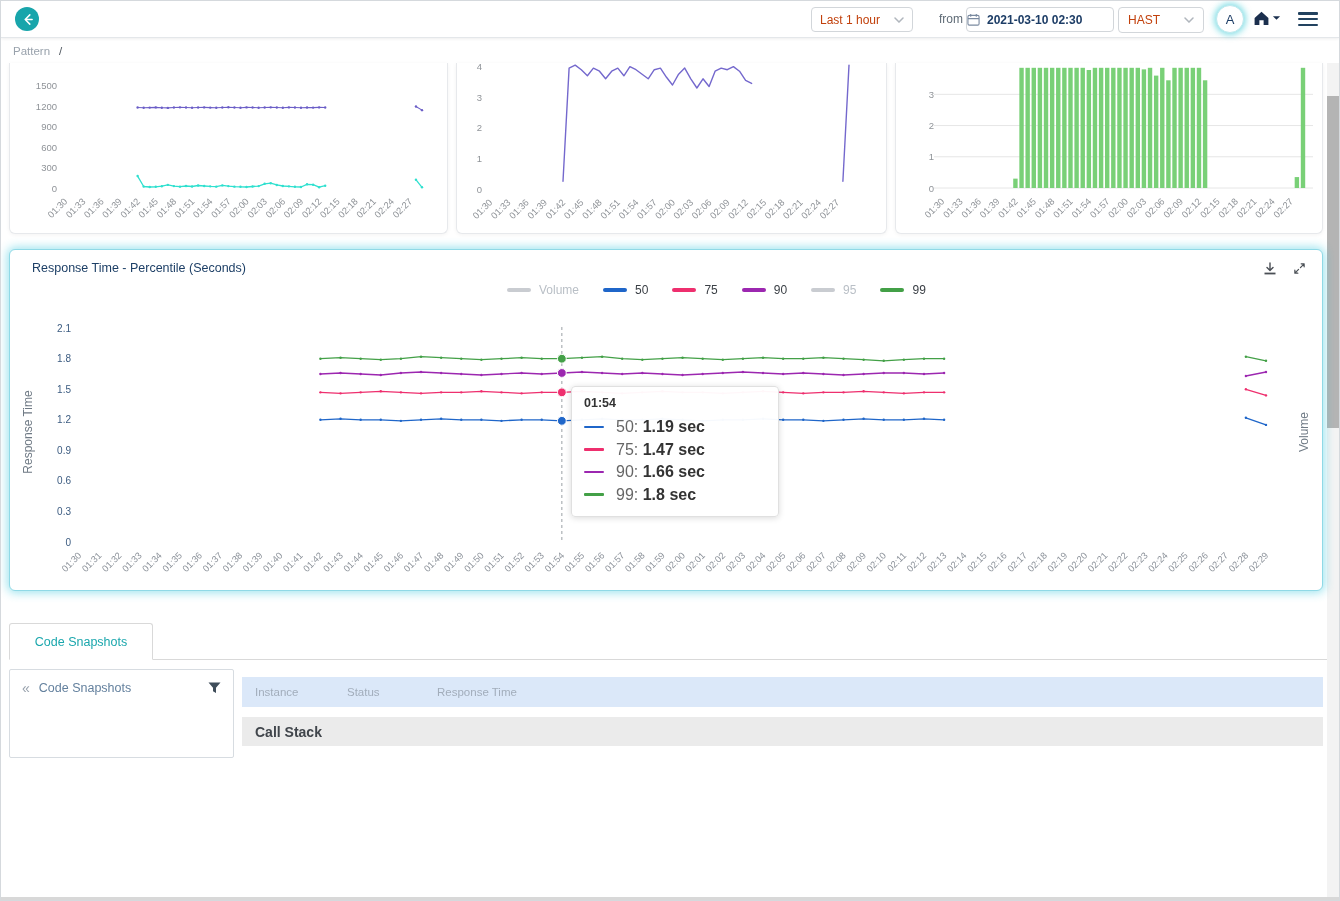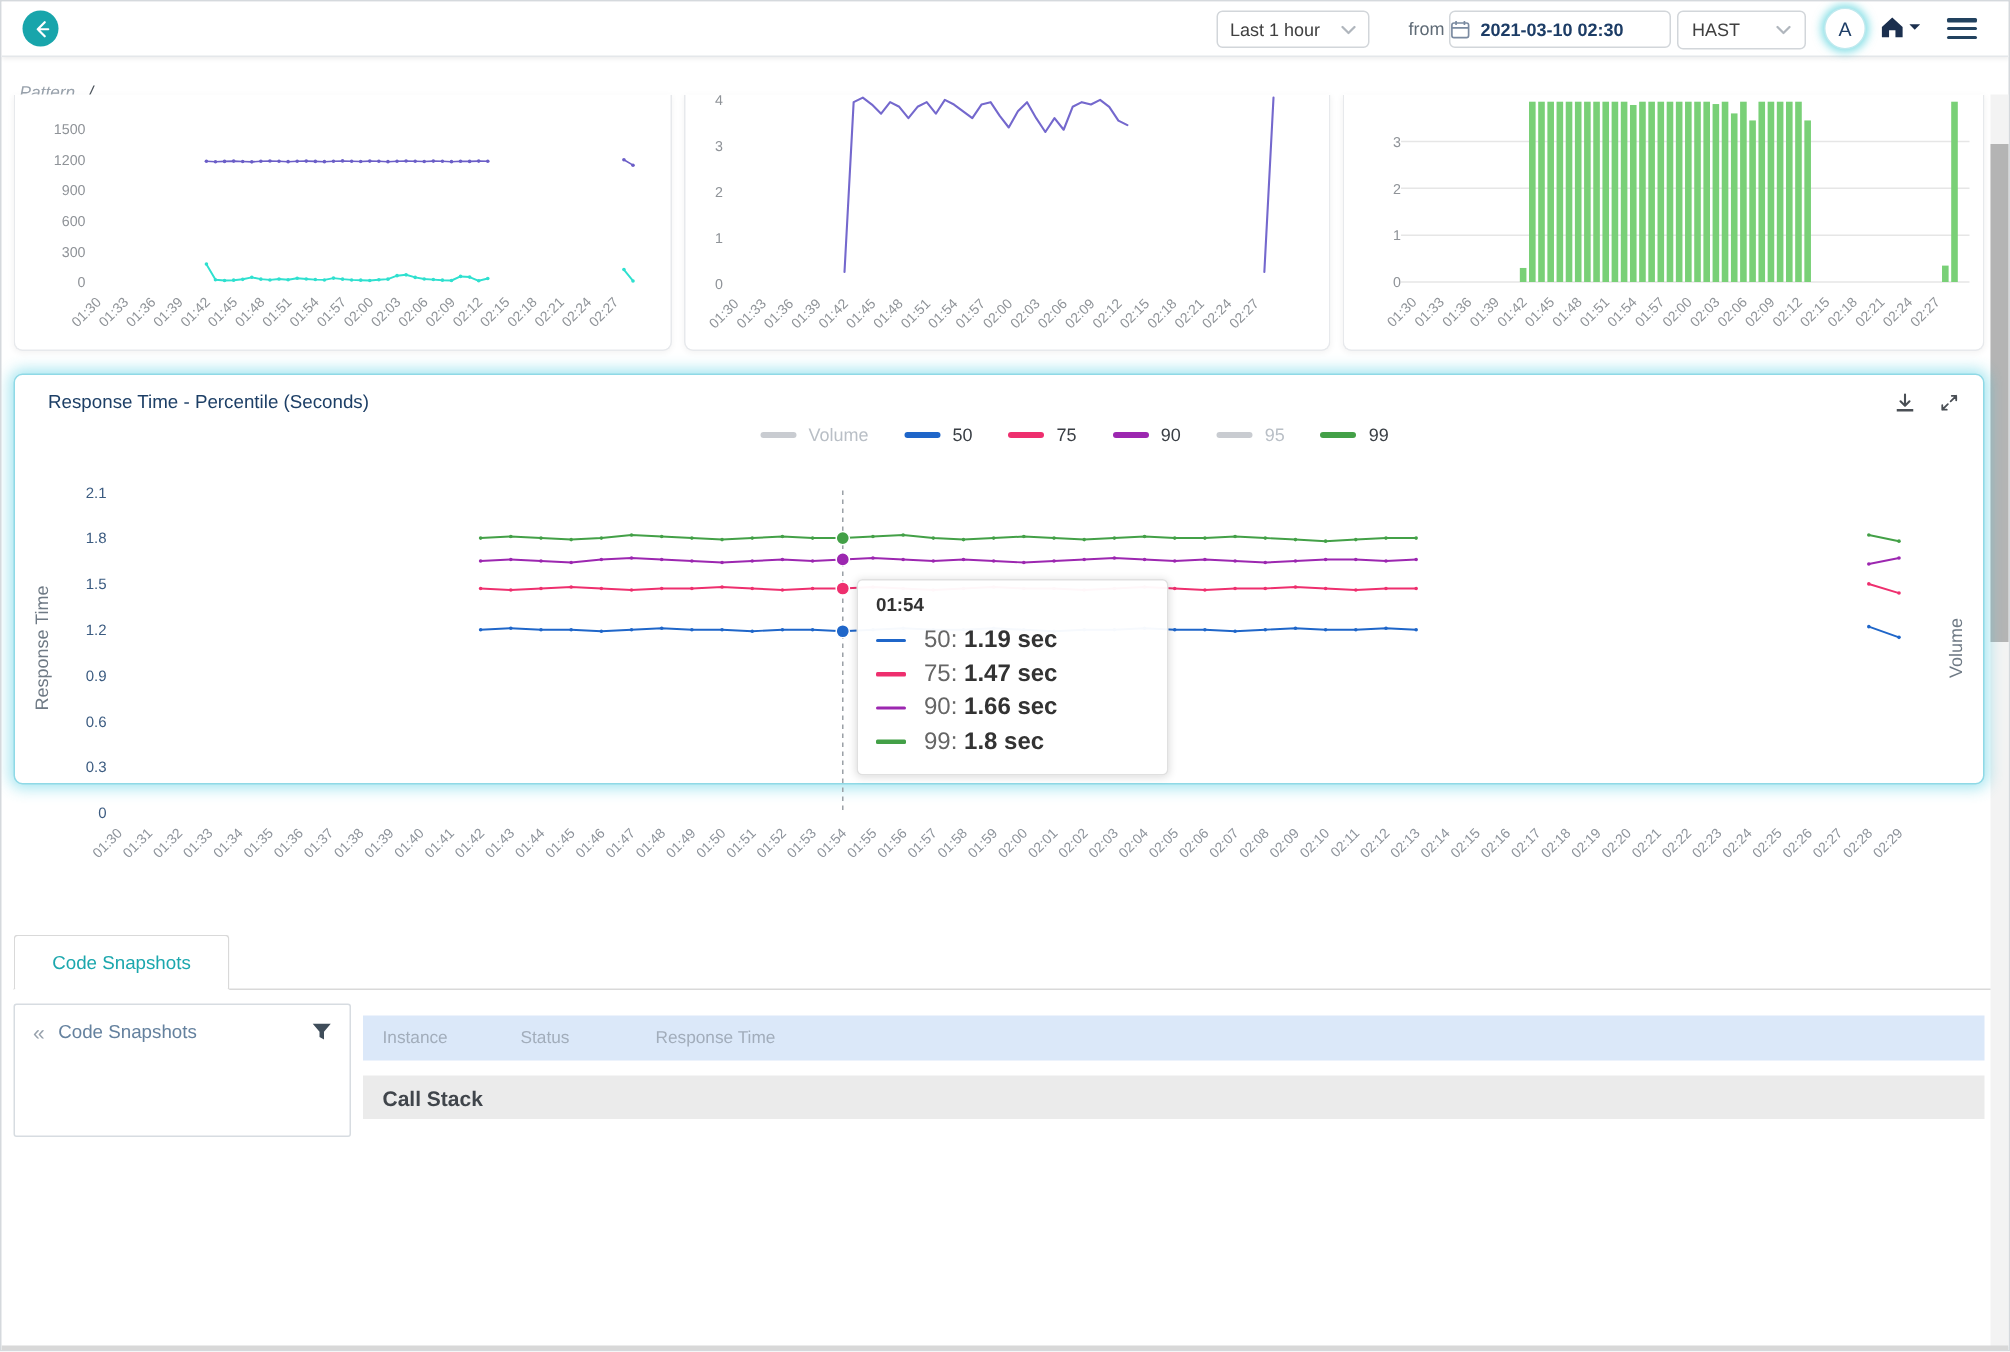--- a/index.html
+++ b/index.html
@@ -7,47 +7,47 @@
   #app { position:relative; width:1340px; height:901px; background:#fff;
          border:1px solid #d5d9dd; overflow:hidden; }
 
   
   .header { position:absolute; left:0; top:0; width:100%; height:37px; background:#fff;
             border-bottom:1px solid #e4e7ea; box-shadow:0 1px 3px rgba(0,0,0,.07); z-index:30; }
   .back-btn { position:absolute; left:14px; top:6px; width:24px; height:24px; border-radius:50%;
               background:#18a5ab; border:none; cursor:pointer; display:flex; align-items:center; justify-content:center; }
   .page-title { position:absolute; left:47px; top:0; line-height:36px; font-size:13px; font-weight:bold; color:#14335d; }
   .hctl { position:absolute; top:6px; height:25px; border:1px solid #d2d6da; border-radius:4px; background:#fff;
-          display:flex; align-items:center; font-size:12px; color:#404040; cursor:pointer; }
+          display:flex; align-items:center; font-size:12px; color:#c2410c; cursor:pointer; }
   .hctl .chev { margin-left:auto; }
   .sel-range { left:810px; width:102px; padding:0 8px; }
   .from-label { position:absolute; left:938px; top:0; line-height:37px; font-size:12px; color:#5f6b76; }
   .date-box { left:965px; width:148px; padding:0 0; gap:7px; font-weight:bold; color:#1d3d66; }
   .sel-tz { left:1117px; width:86px; padding:12px 9px; }
   .avatar { position:absolute; left:1215px; top:4px; width:28px; height:28px; border-radius:50%; background:#fff;
             border:1px solid #bfe9ee; box-shadow:0 0 6px 2px rgba(34,197,210,.55); color:#1d3d66;
             font-size:13px; display:flex; align-items:center; justify-content:center; cursor:pointer; }
   .home-wrap { position:absolute; left:1252px; top:9px; display:flex; align-items:center; gap:2px; cursor:pointer; }
   .burger { position:absolute; left:1297px; top:11px; width:20px; cursor:pointer; }
   .burger div { height:2.6px; background:#22425f; border-radius:1px; margin-bottom:3.2px; }
 
   
-  .breadcrumb { position:absolute; left:12px; top:55px; font-size:11.5px; color:#99a2ac;font-style:italic; }
+  .breadcrumb { position:absolute; left:12px; top:44px; font-size:11.5px; color:#99a2ac; }
   .breadcrumb .sep { color:#4c545c; margin-left:9px; }
 
   
   .mini-panel { position:absolute; top:62px; height:171px; background:#fff; border:1px solid #e7e9ec; border-top:none;
                 border-radius:0 0 6px 6px; box-shadow:0 1px 4px rgba(0,0,0,.05); overflow:hidden; }
   #p-top-left   { left:8px;   width:439px; }
   #p-top-middle { left:455px; width:431px; }
   #p-top-right  { left:894px; width:428px; }
   .mini-panel svg { display:block; }
 
   
-  .main-panel { position:absolute; left:8px; top:248px; width:1314px; height:274px; background:#fff;
+  .main-panel { position:absolute; left:8px; top:248px; width:1314px; height:342px; background:#fff;
                 border:1px solid #8fd9e6; border-radius:6px;
                 box-shadow:0 0 10px 2px rgba(44,196,220,.45); z-index:5; }
   .main-title { position:absolute; left:22px; top:11px; font-size:12.5px; color:#1d3f66; }
   .legend { position:absolute; left:497px; top:33px; display:flex; align-items:center; gap:24px; }
   .legend-item { display:flex; align-items:center; gap:8px; font-size:12px; color:#3a3f45; cursor:pointer; }
   .legend-item .sw { width:24px; height:3.5px; border-radius:2px; }
   .legend-item.disabled { color:#b9bfc6; }
   .panel-icons { position:absolute; right:16px; top:12px; display:flex; gap:16px; }
   .panel-icons span { cursor:pointer; display:inline-flex; }
   .axis-label { position:absolute; font-size:12px; color:#6f7a85; white-space:nowrap; }

